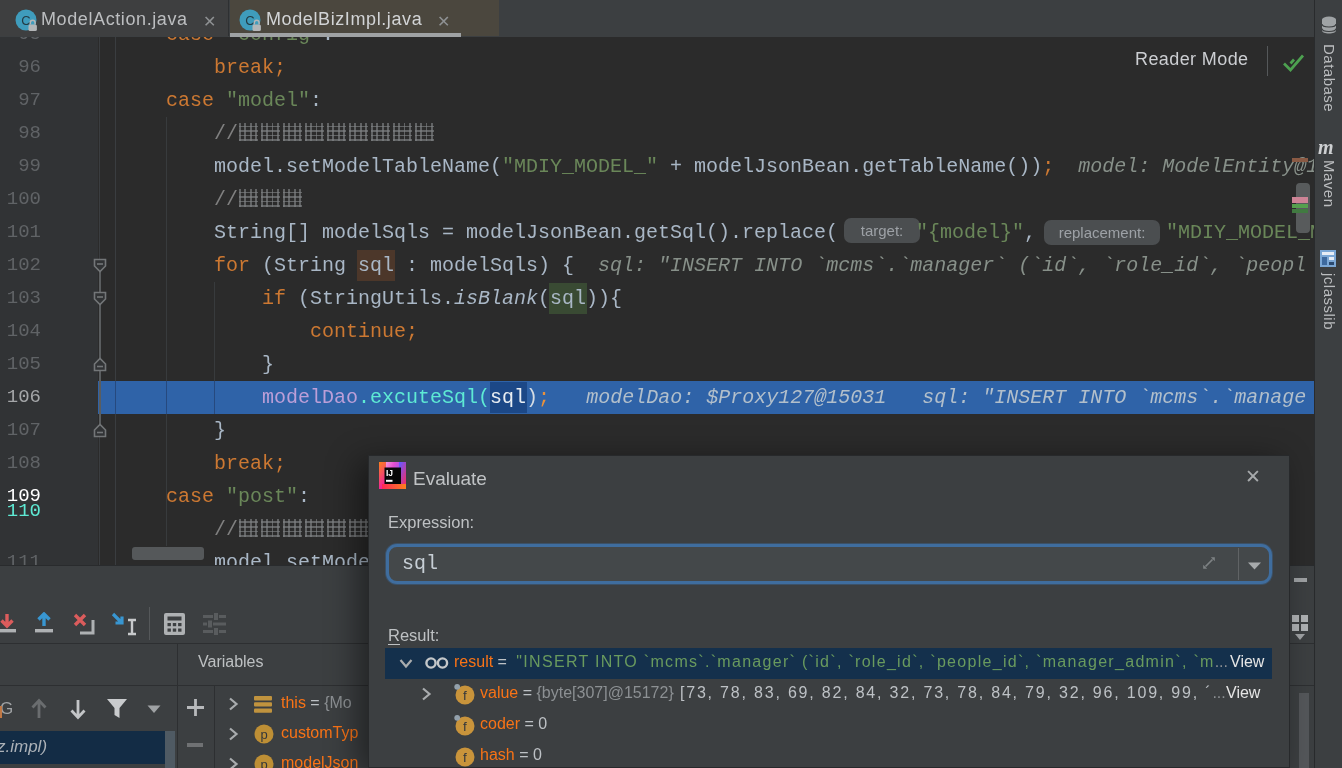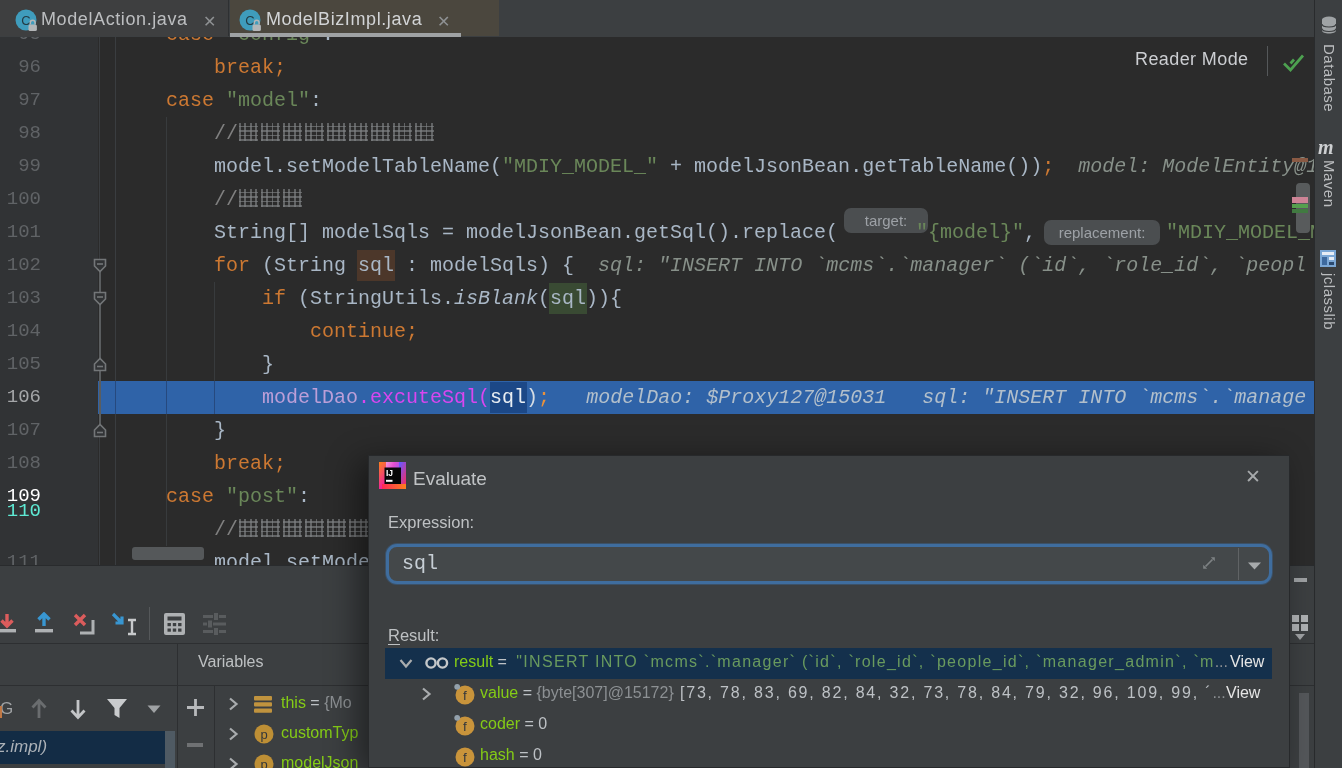--- a/index.html
+++ b/index.html
@@ -40,21 +40,21 @@
 #thumb{left:1296px;top:183px;width:14px;height:50px;background:rgba(145,150,153,.45);border-radius:4px}
 .mark{height:5px}
 
 #rbar{left:1314px;top:0;width:28px;height:768px;background:#3c3f41;border-left:1px solid #292b2d}
 .vtext{position:absolute;left:6px;writing-mode:vertical-rl;font-size:15px;color:#bbbdbf;letter-spacing:.5px}
 
 #dbg{left:0;top:565px;width:1314px;height:203px;background:#3c3f41;border-top:1px solid #292b2d}
 .dsep{background:#2d2f31}
 #vartab{left:198px;top:653px;font-size:16px;color:#bdc0c2}
 .trow{position:absolute;font-size:16px;color:#bdc1c5;white-space:nowrap}
-.nm{color:#84cc16}.gv{color:#8c9093}.grn{color:#699a5e}.vw{color:#e5e5e5}
+.nm{color:#f97316}.gv{color:#8c9093}.grn{color:#699a5e}.vw{color:#e5e5e5}
 
 #dlg{left:368px;top:455px;width:922px;height:313px;background:#3c3f41;border:1px solid #27292b;box-shadow:-10px 6px 30px rgba(0,0,0,.45)}
 #dlg .ttl{position:absolute;left:44px;top:12px;font-size:19px;color:#c0c3c5}
 #dlg .x{position:absolute;left:876px;top:9px;font-size:19px;color:#a7aaac}
 #dlg .lbl{position:absolute;font-size:16.5px;color:#bec1c3}
 #fld{position:absolute;left:17px;top:88px;width:886px;height:40px;background:#44484a;border:3px solid #3f6d9e;border-radius:11px;box-shadow:0 0 0 1px rgba(60,105,150,.45)}
 #fld .sql{position:absolute;left:13px;top:4px;font:20px/26px "Liberation Mono",monospace;color:#c7cfd6}
 #fld .vsep{position:absolute;left:849px;top:1px;width:1px;height:32px;background:#606365}
 #dlghint{position:absolute;right:19px;top:138px;font-size:15.5px;letter-spacing:.9px;color:#7d8082}
 #seldrow{position:absolute;left:16px;top:192px;width:887px;height:31px;background:#14304c}
@@ -84,39 +84,39 @@
 <pre class="abs l" style="top:216px">        String[] modelSqls = modelJsonBean.getSql().replace(</pre>
 <pre class="abs l" style="top:249px">        <span class="k">for</span> (String sql : modelSqls) {  <span class="hint">sql: "INSERT INTO `mcms`.`manager` (`id`, `role_id`, `peopl</span></pre>
 <pre class="abs l" style="top:282px">            <span class="k">if</span> (StringUtils.<span class="it">isBlank</span>(sql)){</pre>
 <pre class="abs l" style="top:315px">                <span class="k">continue</span><span class="sc">;</span></pre>
 <pre class="abs l" style="top:348px">            }</pre>
 <pre class="abs l" style="top:414px">        }</pre>
 <pre class="abs l" style="top:447px">        <span class="k">break</span><span class="sc">;</span></pre>
 <pre class="abs l" style="top:480px">    <span class="k">case</span> <span class="s">"post"</span>:</pre>
 <pre class="abs l" style="top:513px">        <span class="c">//<i class="h"></i><i class="h"></i><i class="h"></i><i class="h"></i><i class="h"></i><i class="h"></i><i class="h"></i><i class="h"></i></span></pre>
 <pre class="abs l" style="top:546px">        model.setMode</pre>
-<pre class="abs l" style="top:381px;z-index:3">            <span style="color:#bc9fd8">modelDao</span><span style="color:#d946ef">.excuteSql(</span><span style="color:#e8edf2">sql</span><span style="color:#d5dce3">)</span><span style="color:#e8913c">;</span>   <span class="it" style="color:#b2bfcb">modelDao: $Proxy127@15031   sql: "INSERT INTO `mcms`.`manage</span></pre>
+<pre class="abs l" style="top:381px;z-index:3">            <span style="color:#bc9fd8">modelDao</span><span style="color:#5eead4">.excuteSql(</span><span style="color:#e8edf2">sql</span><span style="color:#d5dce3">)</span><span style="color:#e8913c">;</span>   <span class="it" style="color:#b2bfcb">modelDao: $Proxy127@15031   sql: "INSERT INTO `mcms`.`manage</span></pre>
 <div class="ln" style="top:18px;color:#606366">95</div>
 <div class="ln" style="top:51px;color:#606366">96</div>
 <div class="ln" style="top:84px;color:#606366">97</div>
 <div class="ln" style="top:117px;color:#606366">98</div>
 <div class="ln" style="top:150px;color:#606366">99</div>
 <div class="ln" style="top:183px;color:#606366">100</div>
 <div class="ln" style="top:216px;color:#606366">101</div>
 <div class="ln" style="top:249px;color:#606366">102</div>
 <div class="ln" style="top:282px;color:#606366">103</div>
 <div class="ln" style="top:315px;color:#606366">104</div>
 <div class="ln" style="top:348px;color:#606366">105</div>
 <div class="ln" style="top:381px;color:#a4a6a8">106</div>
 <div class="ln" style="top:414px;color:#606366">107</div>
 <div class="ln" style="top:447px;color:#606366">108</div>
 <div class="ln" style="top:480px;color:#ffffff">109</div>
 <div class="ln" style="top:495px;color:#5eead4">110</div>
 <div class="ln" style="top:546px;color:#606366">111</div>
-<div class="abs chip" style="left:844px;top:208px;width:84px">target:</div>
+<div class="abs chip" style="left:844px;top:218px;width:76px">target:</div>
 <pre class="abs l" style="left:916px;top:216px"><span class="s">"{model}"</span>,</pre>
 <div class="abs chip" style="left:1044px;top:220px;width:116px">replacement:</div>
 <pre class="abs l" style="left:1166px;top:216px"><span class="s">"MDIY_MODEL_MDIY_MO</span></pre>
 </div>
 <div class="abs" id="foldline"></div>
 <div id="folds">
       <svg class="fm" style="top:258px" width="16" height="15" viewBox="0 0 16 15">
         <path d="M2.5 1.5 h11 v6.5 l-5.5 5.5 l-5.5 -5.5 z" fill="#313335" stroke="#737678" stroke-width="1.6"></path>
         <path d="M5 6 h6" stroke="#737678" stroke-width="1.6"></path>
       </svg>

